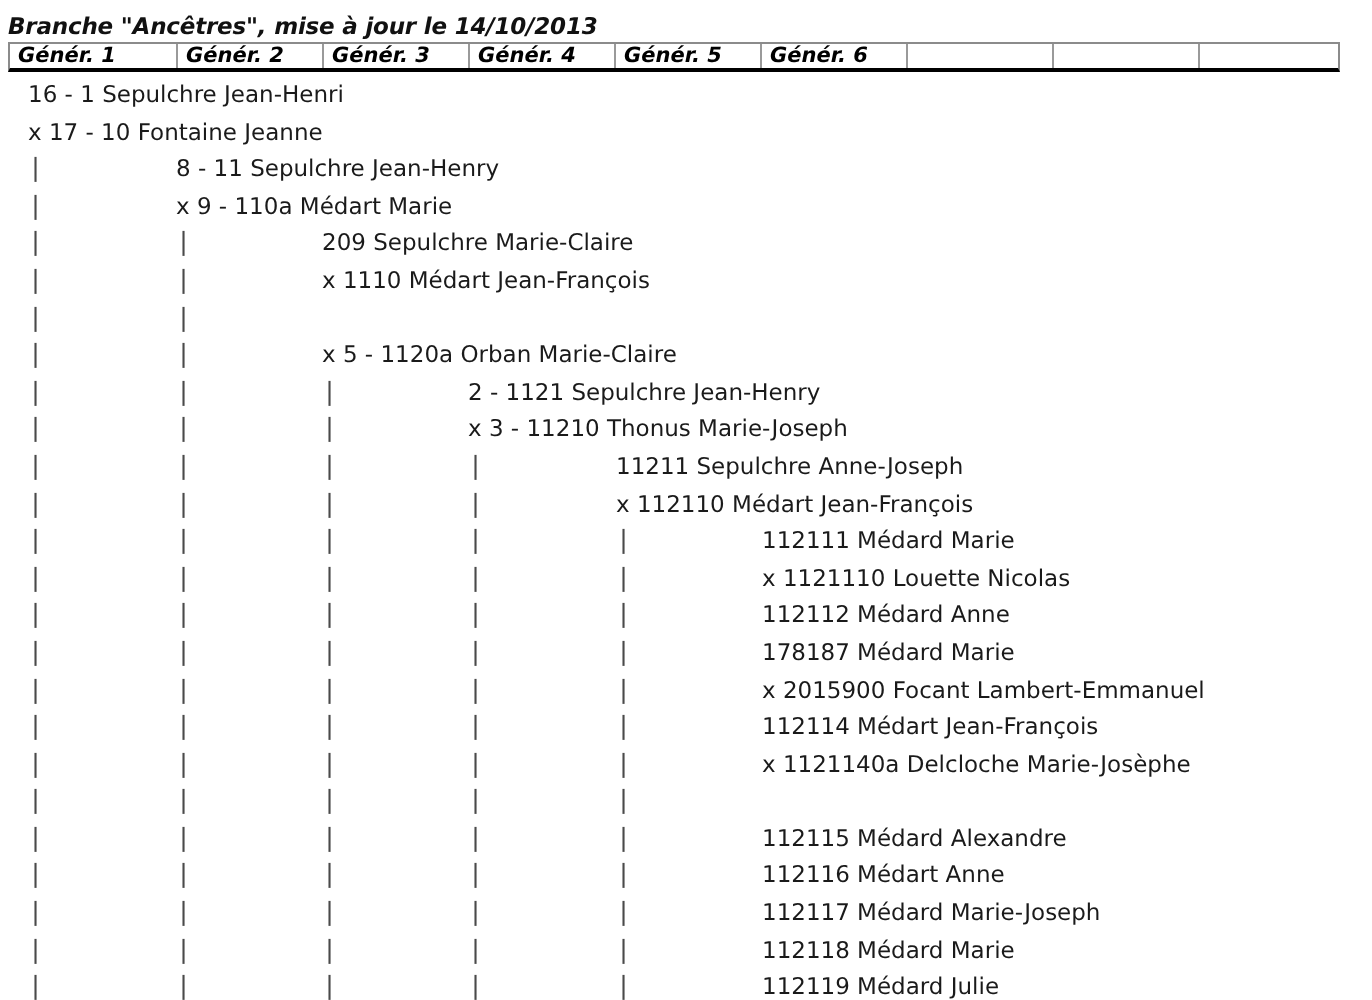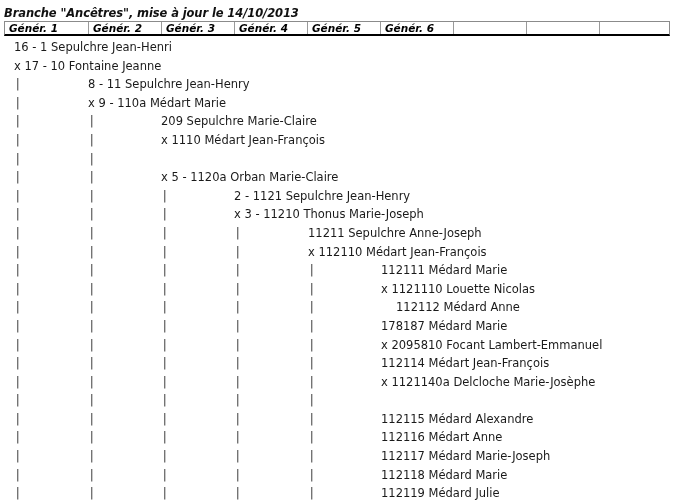--- a/index.html
+++ b/index.html
@@ -195,37 +195,37 @@
         <span class="pipe" style="left: 234px;">|</span>
         <span class="pipe" style="left: 308px;">|</span>
         <span class="label" style="left: 381px;">x 1121110 Louette Nicolas</span>
       </div>
       <div class="tree-row">
         <span class="pipe" style="left: 14px;">|</span>
         <span class="pipe" style="left: 88px;">|</span>
         <span class="pipe" style="left: 161px;">|</span>
         <span class="pipe" style="left: 234px;">|</span>
         <span class="pipe" style="left: 308px;">|</span>
-        <span class="label" style="left: 396px;">112112 Médard Anne</span>
+        <span class="label" style="left: 381px;">112112 Médard Anne</span>
       </div>
       <div class="tree-row">
         <span class="pipe" style="left: 14px;">|</span>
         <span class="pipe" style="left: 88px;">|</span>
         <span class="pipe" style="left: 161px;">|</span>
         <span class="pipe" style="left: 234px;">|</span>
         <span class="pipe" style="left: 308px;">|</span>
         <span class="label" style="left: 381px;">178187 Médard Marie</span>
       </div>
       <div class="tree-row">
         <span class="pipe" style="left: 14px;">|</span>
         <span class="pipe" style="left: 88px;">|</span>
         <span class="pipe" style="left: 161px;">|</span>
         <span class="pipe" style="left: 234px;">|</span>
         <span class="pipe" style="left: 308px;">|</span>
-        <span class="label" style="left: 381px;">x 2095810 Focant Lambert-Emmanuel</span>
+        <span class="label" style="left: 381px;">x 2015900 Focant Lambert-Emmanuel</span>
       </div>
       <div class="tree-row">
         <span class="pipe" style="left: 14px;">|</span>
         <span class="pipe" style="left: 88px;">|</span>
         <span class="pipe" style="left: 161px;">|</span>
         <span class="pipe" style="left: 234px;">|</span>
         <span class="pipe" style="left: 308px;">|</span>
         <span class="label" style="left: 381px;">112114 Médart Jean-François</span>
       </div>
       <div class="tree-row">

